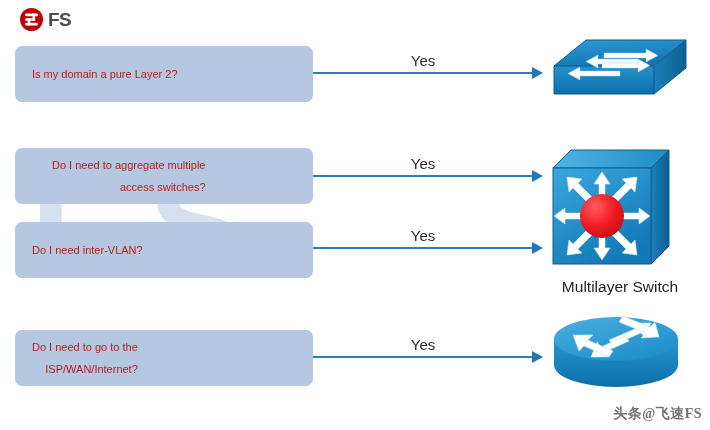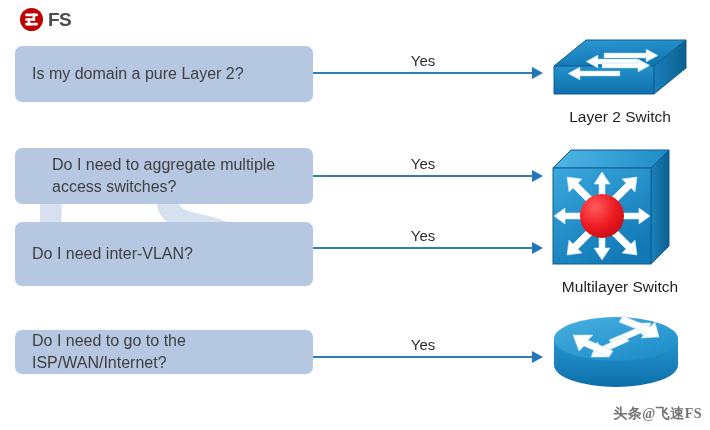--- a/index.html
+++ b/index.html
@@ -63,24 +63,25 @@
     position: absolute;
     box-sizing: border-box;
     background: #b6c7e2;
     border-radius: 7px;
     display: flex;
     align-items: center;
     padding: 0 0 0 17px;
   }
   .qbox .qtext {
     font-family: "Liberation Sans", sans-serif;
-    font-size: 16px;
-    color: #404040;
+    font-size: 11px;
+    color: #b91c1c;
     line-height: 22px;
     white-space: pre-line;
+    text-align: right;
   }
 
   
   .arrow {
     position: absolute;
     height: 14px;
   }
   .arrow .shaft {
     position: absolute;
     left: 0;
@@ -190,21 +191,20 @@
         <polygon points="56,17 98,17 98,13 110,19.5 98,26 98,22 56,22"></polygon>
 
         <polygon points="88,12 48,12 48,8 36,14.5 48,21 48,17 88,17" transform="translate(2,11)"></polygon>
 
         <polygon points="62,17 98,17 98,13 110,19.5 98,26 98,22 62,22" transform="translate(-8,10)"></polygon>
 
         <polygon points="86,12 46,12 46,8 34,14.5 46,21 46,17 86,17" transform="translate(-14,23)"></polygon>
       </g>
     </svg>
   </div>
-  <div class="device-label" style="left:540px; top:108px; width:160px;">Layer 2 Switch</div>
 
   <div class="qbox" style="left:15px; top:148px; width:298px; height:56px;padding-left:37px;">
     <span class="qtext">Do I need to aggregate multiple
 access switches?</span>
   </div>
   <div class="arrow-label" style="left:378px; top:155px; width:90px;">Yes</div>
   <div class="arrow" style="left:313px; top:169px; width:230px;">
     <span class="shaft" style="width:220px;"></span>
     <span class="head" style="left:219px;"></span>
   </div>
@@ -254,30 +254,30 @@
         <polygon points="41,83 45,87 29,103 33,107 18,109 20,94 24,98 40,82"></polygon>
 
         <polygon points="65,83 61,87 77,103 73,107 88,109 86,94 82,98 66,82"></polygon>
       </g>
 
       <circle cx="53" cy="70" r="22" fill="url(#mlBall)"></circle>
     </svg>
   </div>
   <div class="device-label" style="left:530px; top:278px; width:180px;">Multilayer Switch</div>
 
-  <div class="qbox" style="left:15px; top:222px; width:298px; height:64px;">
+  <div class="qbox" style="left:15px; top:222px; width:298px; height:56px;">
     <span class="qtext">Do I need inter-VLAN?</span>
   </div>
   <div class="arrow-label" style="left:378px; top:227px; width:90px;">Yes</div>
   <div class="arrow" style="left:313px; top:241px; width:230px;">
     <span class="shaft" style="width:220px;"></span>
     <span class="head" style="left:219px;"></span>
   </div>
 
-  <div class="qbox" style="left:15px; top:330px; width:298px; height:44px;">
+  <div class="qbox" style="left:15px; top:330px; width:298px; height:56px;">
     <span class="qtext">Do I need to go to the
 ISP/WAN/Internet?</span>
   </div>
   <div class="arrow-label" style="left:378px; top:336px; width:90px;">Yes</div>
   <div class="arrow" style="left:313px; top:350px; width:230px;">
     <span class="shaft" style="width:220px;"></span>
     <span class="head" style="left:219px;"></span>
   </div>
 
   <div class="device" style="left:551px; top:313px; width:130px; height:82px;">

